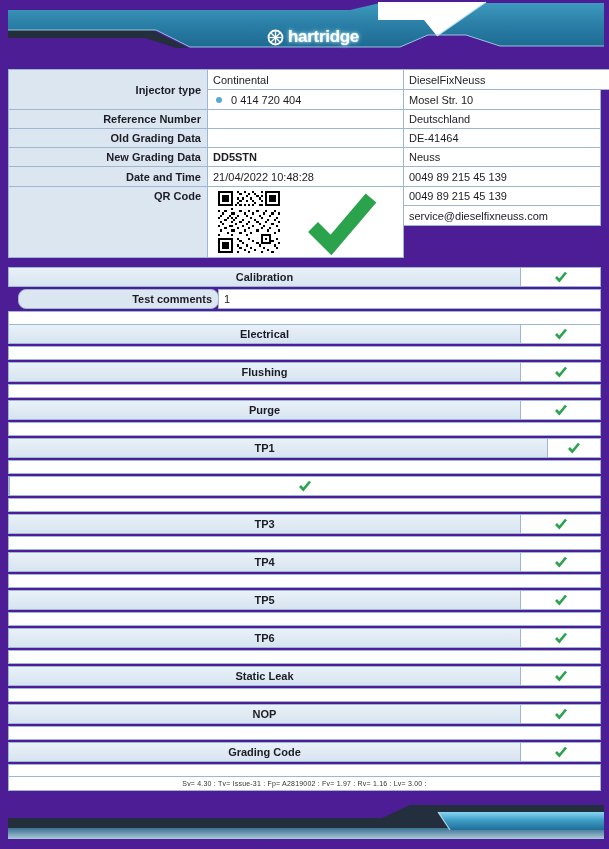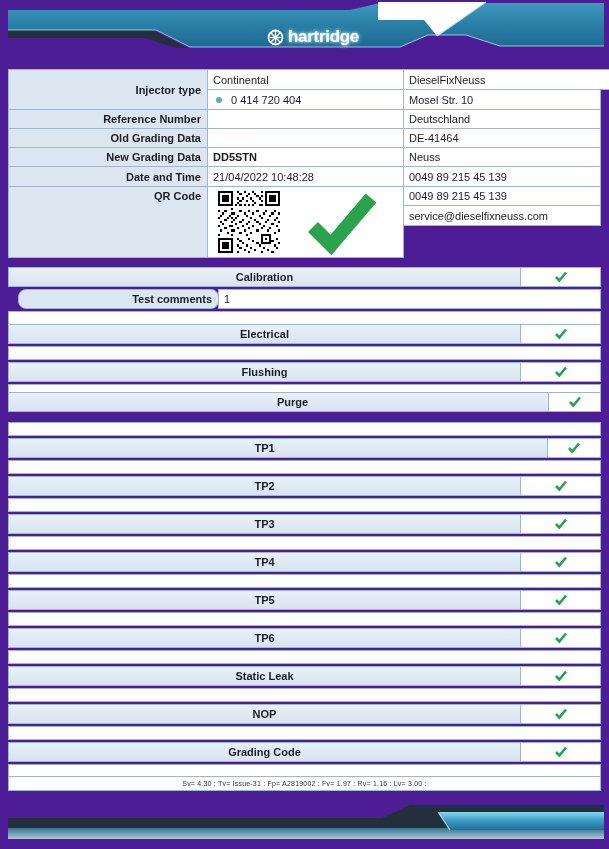--- a/index.html
+++ b/index.html
@@ -162,42 +162,41 @@
     <div class="sec-bar" style="top: 362px;">
       <div class="sec-title">Flushing</div>
       <div class="sec-check">
         <svg width="14" height="12" viewBox="0 0 14 12">
           <polyline points="2,6 5.3,9.5 12,1.5" fill="none" stroke="#2aa34c" stroke-width="2.6" stroke-linecap="butt" stroke-linejoin="miter"></polyline>
         </svg>
       </div>
     </div>
     <div class="sec-empty" style="top: 384px;"></div>
 
-    <div class="sec-bar" style="top: 392px; padding-left: 28px;">
+    <div class="sec-bar" style="top: 400px;">
       <div class="sec-title">Purge</div>
       <div class="sec-check">
         <svg width="14" height="12" viewBox="0 0 14 12">
           <polyline points="2,6 5.3,9.5 12,1.5" fill="none" stroke="#2aa34c" stroke-width="2.6" stroke-linecap="butt" stroke-linejoin="miter"></polyline>
         </svg>
       </div>
     </div>
     <div class="sec-empty" style="top: 422px;"></div>
 
     <div class="sec-bar" style="top: 438px; gap: 27px;">
       <div class="sec-title">TP1</div>
       <div class="sec-check">
         <svg width="14" height="12" viewBox="0 0 14 12">
           <polyline points="2,6 5.3,9.5 12,1.5" fill="none" stroke="#2aa34c" stroke-width="2.6" stroke-linecap="butt" stroke-linejoin="miter"></polyline>
         </svg>
       </div>
     </div>
     <div class="sec-empty" style="top: 460px;"></div>
 
     <div class="sec-bar" style="top: 476px;">
-      <div class="sec-title">TP2</div>
       <div class="sec-check">
         <svg width="14" height="12" viewBox="0 0 14 12">
           <polyline points="2,6 5.3,9.5 12,1.5" fill="none" stroke="#2aa34c" stroke-width="2.6" stroke-linecap="butt" stroke-linejoin="miter"></polyline>
         </svg>
       </div>
     </div>
     <div class="sec-empty" style="top: 498px;"></div>
 
     <div class="sec-bar" style="top: 514px;">
       <div class="sec-title">TP3</div>

